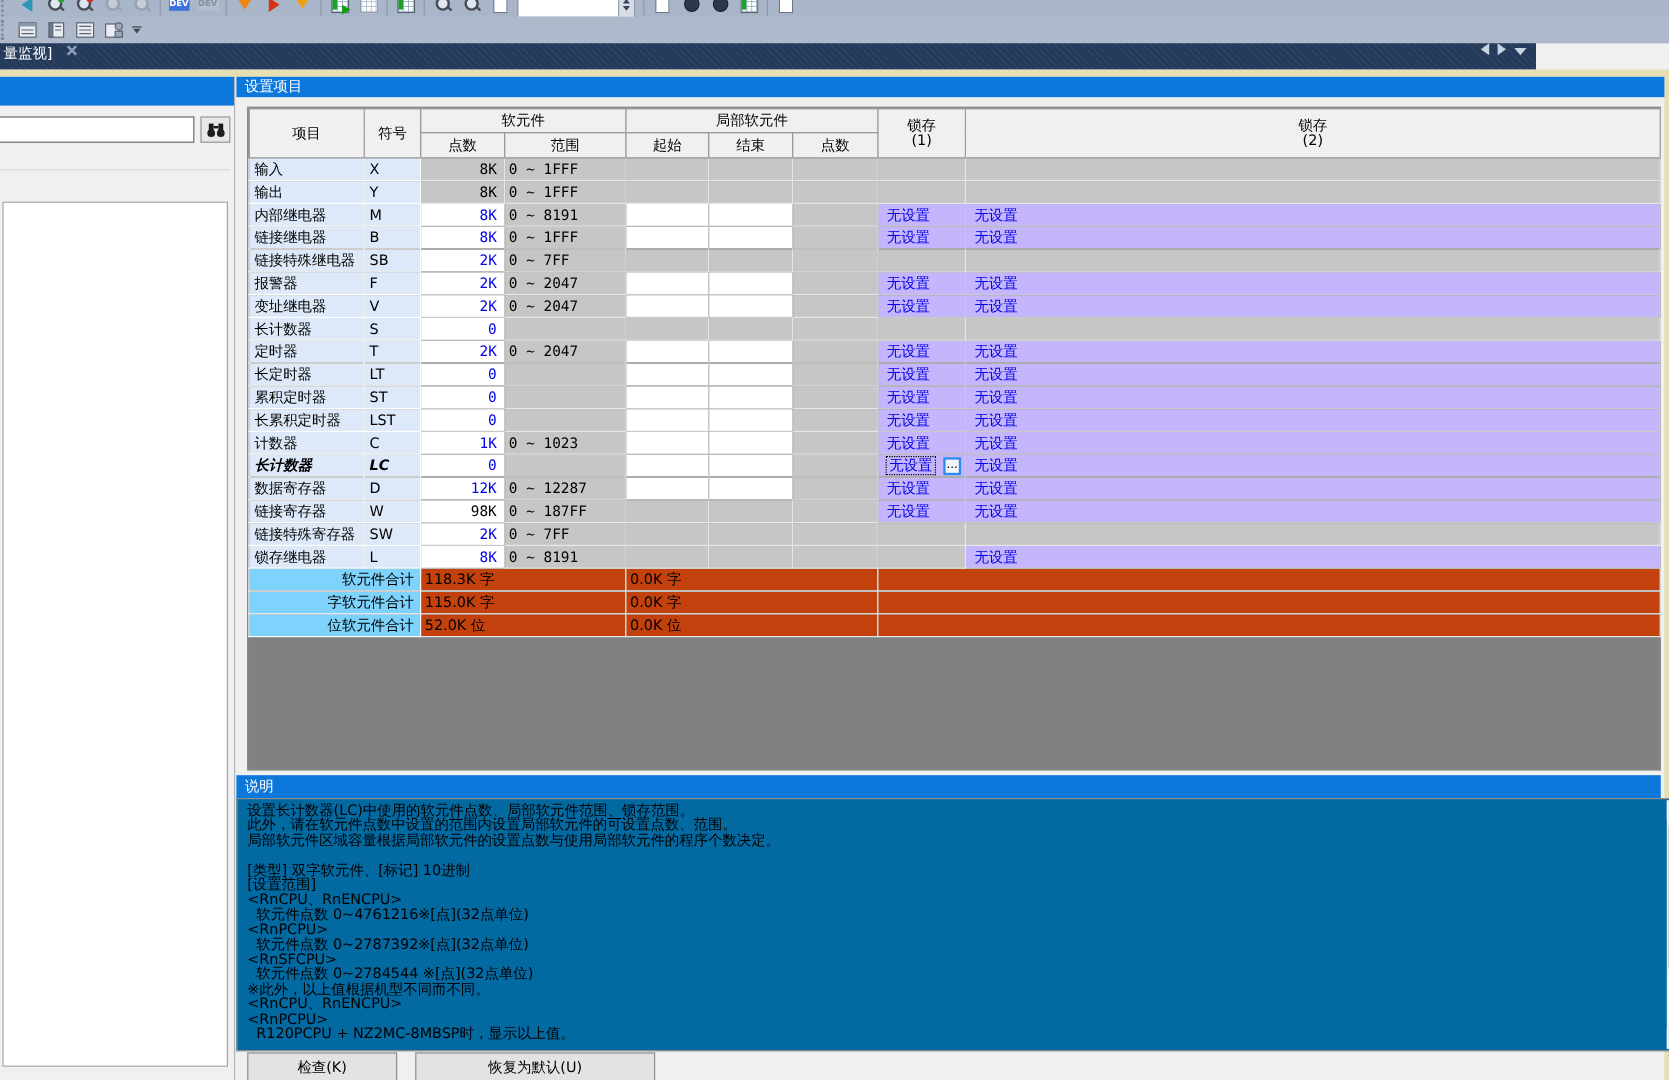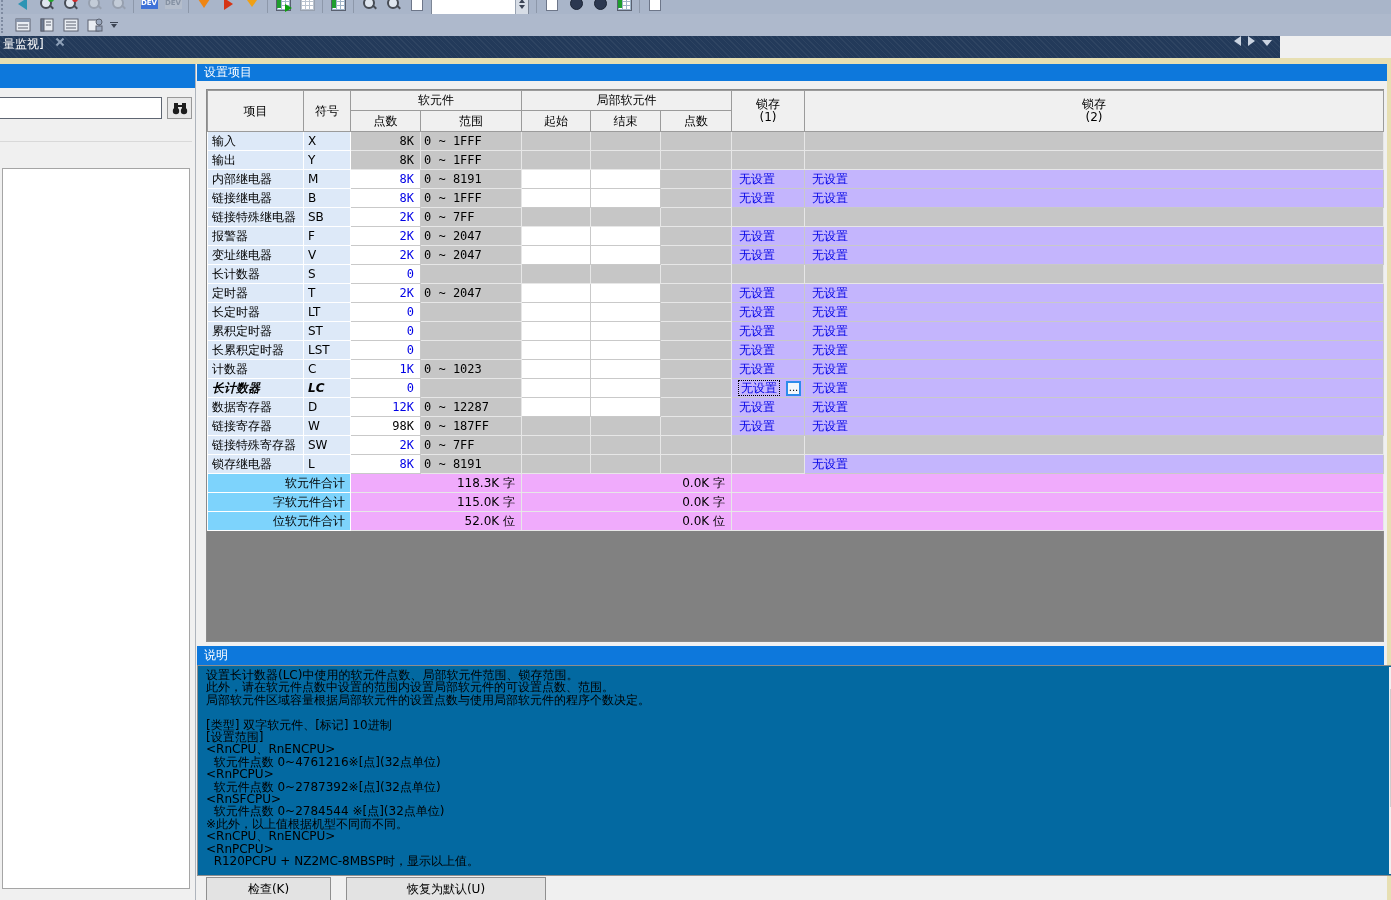--- a/index.html
+++ b/index.html
@@ -88,21 +88,21 @@
   #grid tr.hg th{height:19px;} #grid tr.hs th{height:20px;}
   #grid td{border:1px solid #c9c9c9;height:19px;padding:0 3px;font-size:12px;overflow:hidden;white-space:nowrap;box-sizing:border-box;}
   .c-item{background:#dde9f8;border-color:#fff !important;padding-left:4px !important;margin-left:16px;}
   .c-ro{background:#c6c6c6;border-color:#e7e7e7 !important;}
   .c-edit{background:#fff;color:#0000e6;}
   .c-editblk{background:#fff;color:#000;}
   .c-link{background:#c4b5fd;color:#0000e6;text-align:left;padding-left:7px !important;}
   .k-points{text-align:right;padding-right:6px !important;font-family:"DejaVu Sans Mono","Liberation Mono",monospace;}
   .k-range{text-align:left;font-family:"DejaVu Sans Mono","Liberation Mono",monospace;}
   .c-sum-label{background:#7dd3fc;border-color:#fff !important;text-align:right;padding-right:5px !important;}
-  .c-sum-val{background:#f0abfc;border-color:#e7e7e7 !important;text-align:right;padding-right:6px !important;}
+  .c-sum-val{background:#c2410c;border-color:#e7e7e7 !important;text-align:left;padding-right:6px !important;}
   tr.selrow .c-item{font-weight:bold;font-style:italic;}
   .lnk-focus{outline:1px dotted #000;padding:0 2px;}
   .dots-btn{display:inline-block;width:15px;height:15px;border:2px solid #2d8ceb;background:#f2f7fc;color:#000;
             font-size:10px;line-height:9px;text-align:center;margin-left:7px;vertical-align:middle;box-sizing:border-box;}
 
   
   #note-box{left:197px;top:665px;width:1211px;height:211px;background:#0369a1;border:1px solid #8e8e8e;box-sizing:border-box;overflow:hidden;}
   #note-text{position:absolute;left:8px;top:3px;right:20px;bottom:0;}
   #note-text div{white-space:pre;font-size:12px;line-height:12.4px;font-family:"DejaVu Sans","Liberation Sans",sans-serif;}
   #note-scroll{position:absolute;right:1px;top:1px;width:17px;height:207px;background:#f0f0f0;}

